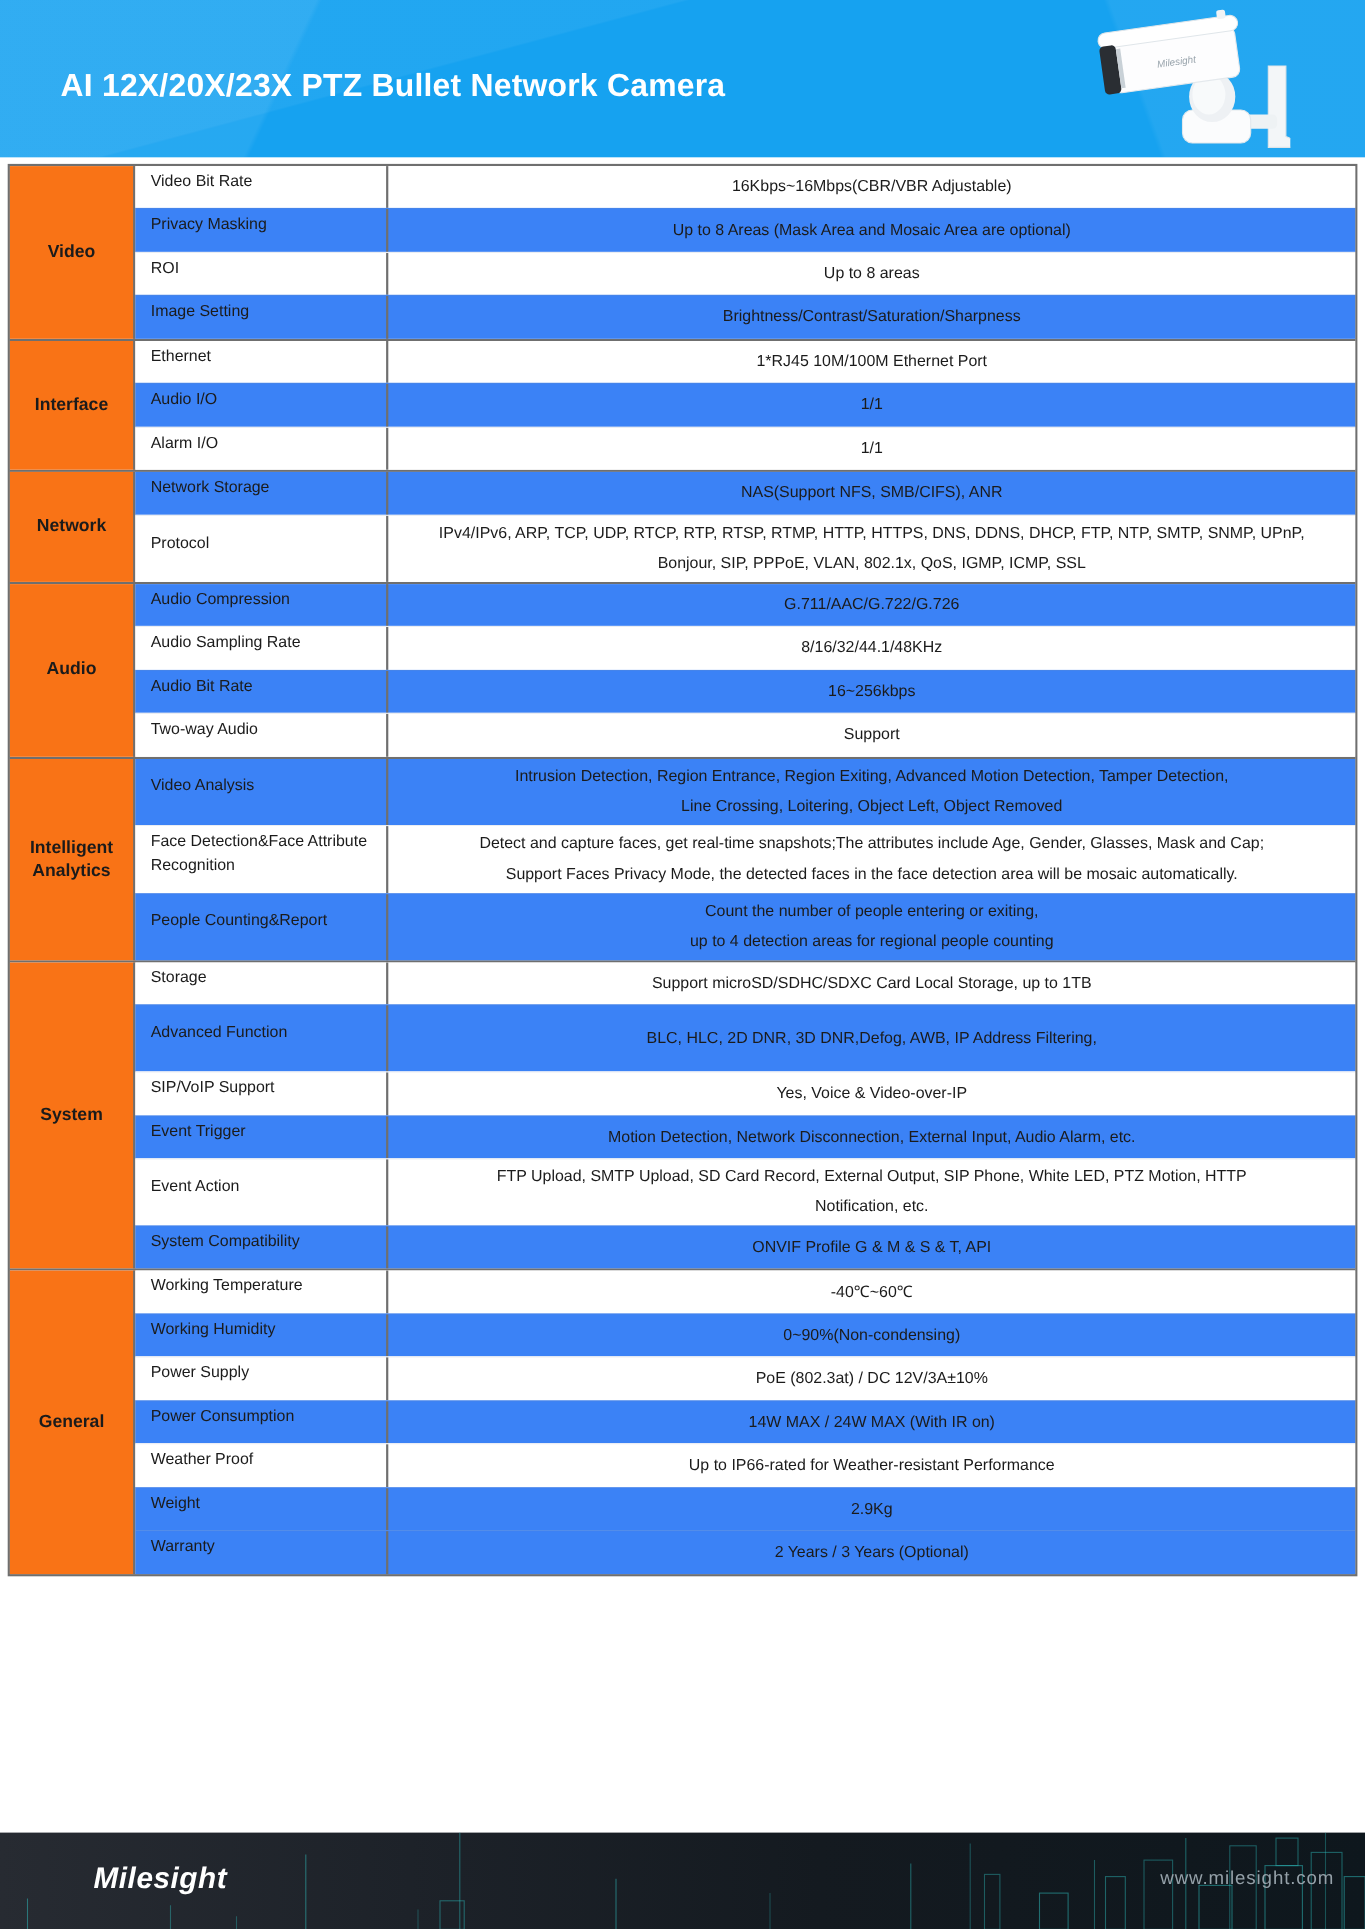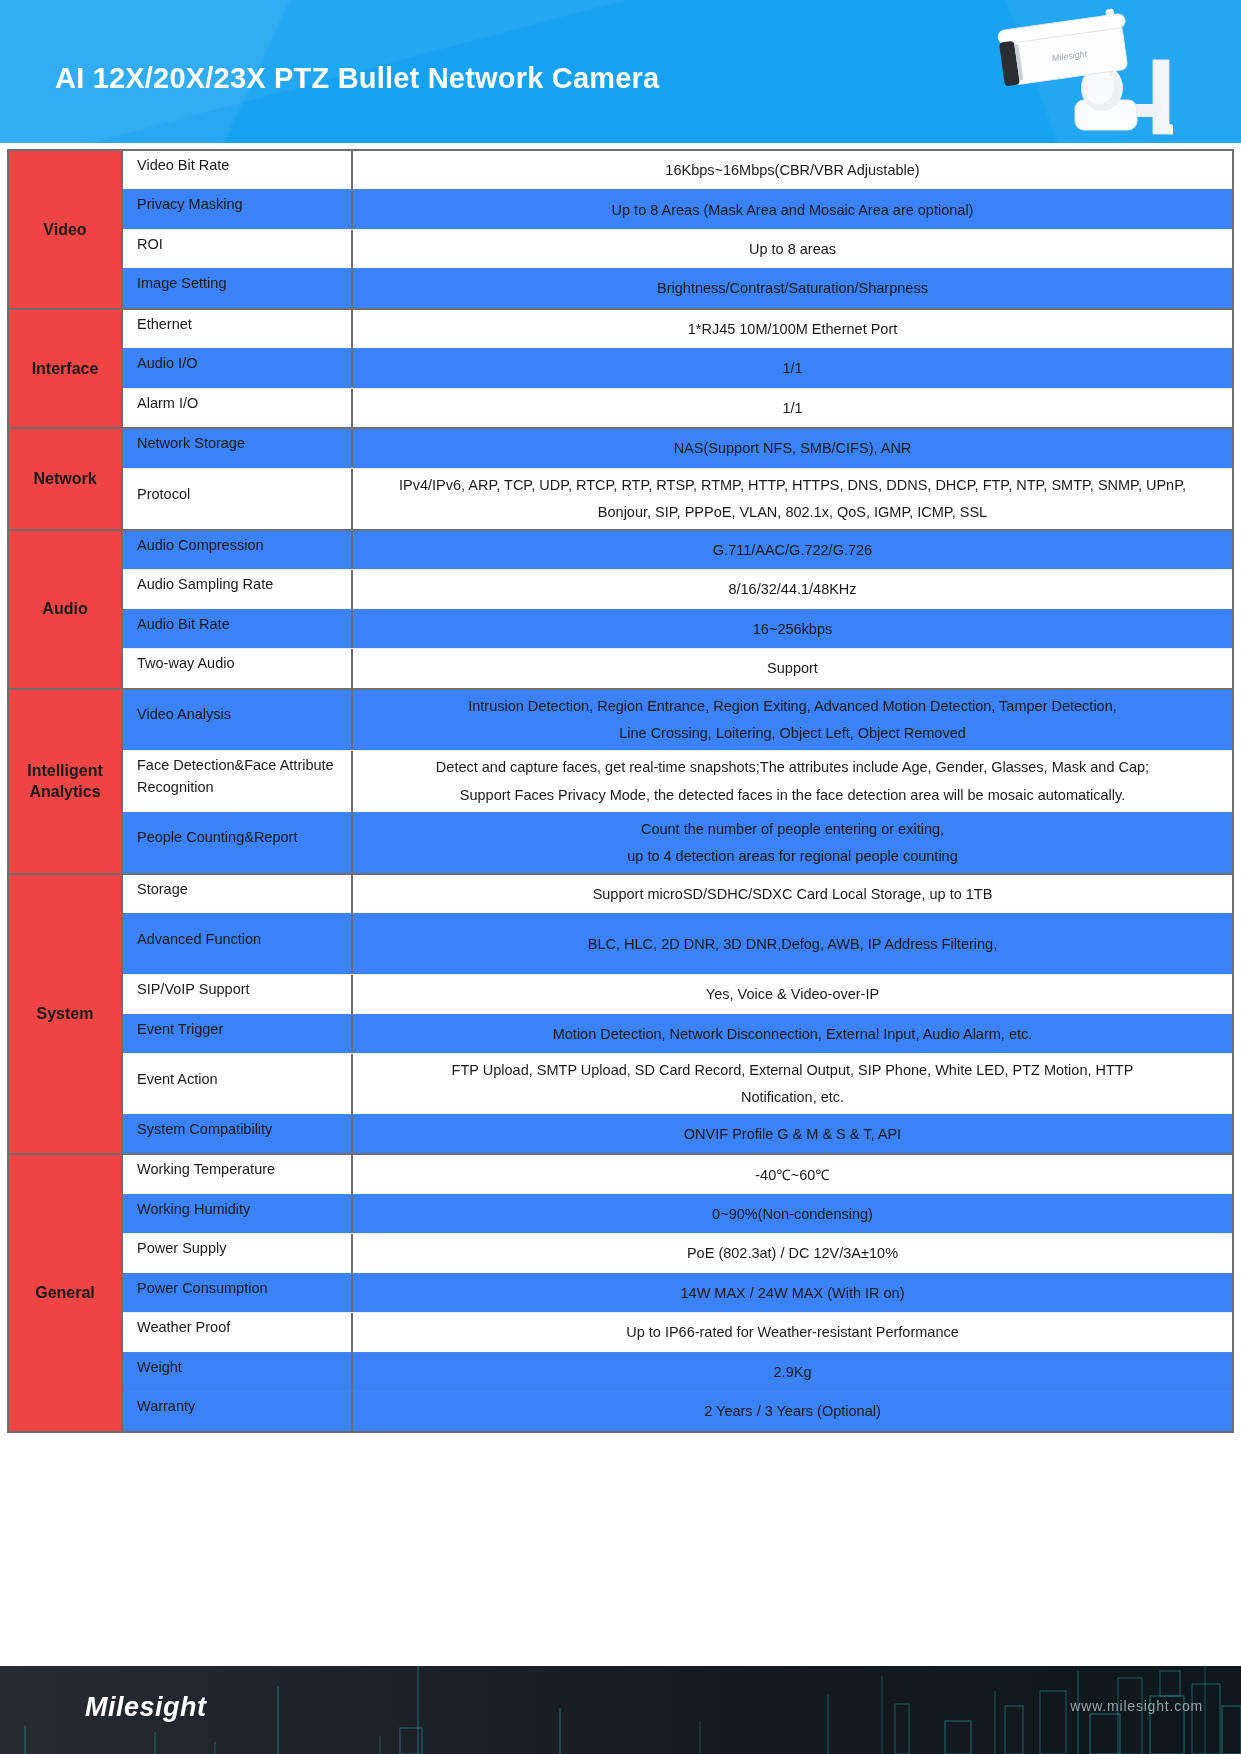--- a/index.html
+++ b/index.html
@@ -16,40 +16,40 @@
   .header-title{position:absolute;left:55px;top:62px;font-size:29px;font-weight:700;color:#ffffff;
     letter-spacing:0.2px;white-space:nowrap;text-align:right;}
   .camera-art{position:absolute;top:8px;right:68px;width:190px;height:132px;}
 
   
   .spec-table{position:absolute;top:149px;left:7px;width:1227px;border:2px solid #6f6f6f;
     box-sizing:border-box;background:#fff;}
   .section{display:flex;border-top:2px solid #6f6f6f;}
   .section:first-child{border-top:none;}
   .cat{flex:0 0 114px;width:114px;border-right:2px solid #6f6f6f;display:flex;align-items:center;
-    justify-content:center;text-align:center;font-weight:700;font-size:16px;background:#ef4444;
+    justify-content:center;text-align:center;font-weight:700;font-size:16px;background:#f97316;
     padding:0 0;box-sizing:border-box;line-height:1.35;}
   .rows{flex:1;display:flex;flex-direction:column;min-width:0;}
   .row{display:flex;min-height:34px;background:#ffffff;}
   .row.alt{background:#3b82f6;}
   .row.tall{min-height:60px;}
   .row + .row{border-top:1px solid rgba(125,145,175,0.16);}
   .lab{flex:0 0 230px;width:230px;border-right:2px solid #6f6f6f;display:flex;align-items:center;
     padding:3px 8px 13px 14px;font-size:14.5px;box-sizing:border-box;line-height:1.55;}
   .val{flex:1;display:flex;flex-direction:column;justify-content:space-around;align-items:center;
     text-align:center;font-size:14.5px;padding:3px 20px;box-sizing:border-box;min-width:0;}
   .vline{width:100%;line-height:1.4;}
 
   
   .footer{position:absolute;left:0;bottom:0;width:100%;height:88px;
     background:linear-gradient(90deg,#272b32 0%,#1d2229 30%,#141a20 60%,#0e171d 100%);}
   .footer-skyline{position:absolute;inset:0;width:100%;height:100%;}
   .footer-logo{position:absolute;left:85px;top:26px;color:#ffffff;font-size:27px;
     font-style:italic;font-weight:600;letter-spacing:0.5px;}
-  .footer-site{position:absolute;right:38px;top:32px;color:#95a1a9;font-size:14px;
+  .footer-site{position:absolute;right:28px;top:32px;color:#95a1a9;font-size:17px;
     letter-spacing:0.8px;}
 </style>
 </head>
 <body>
 
 <div class="page">
 
   <div class="header">
     <div class="header-title">AI 12X/20X/23X PTZ Bullet Network Camera</div>
 

